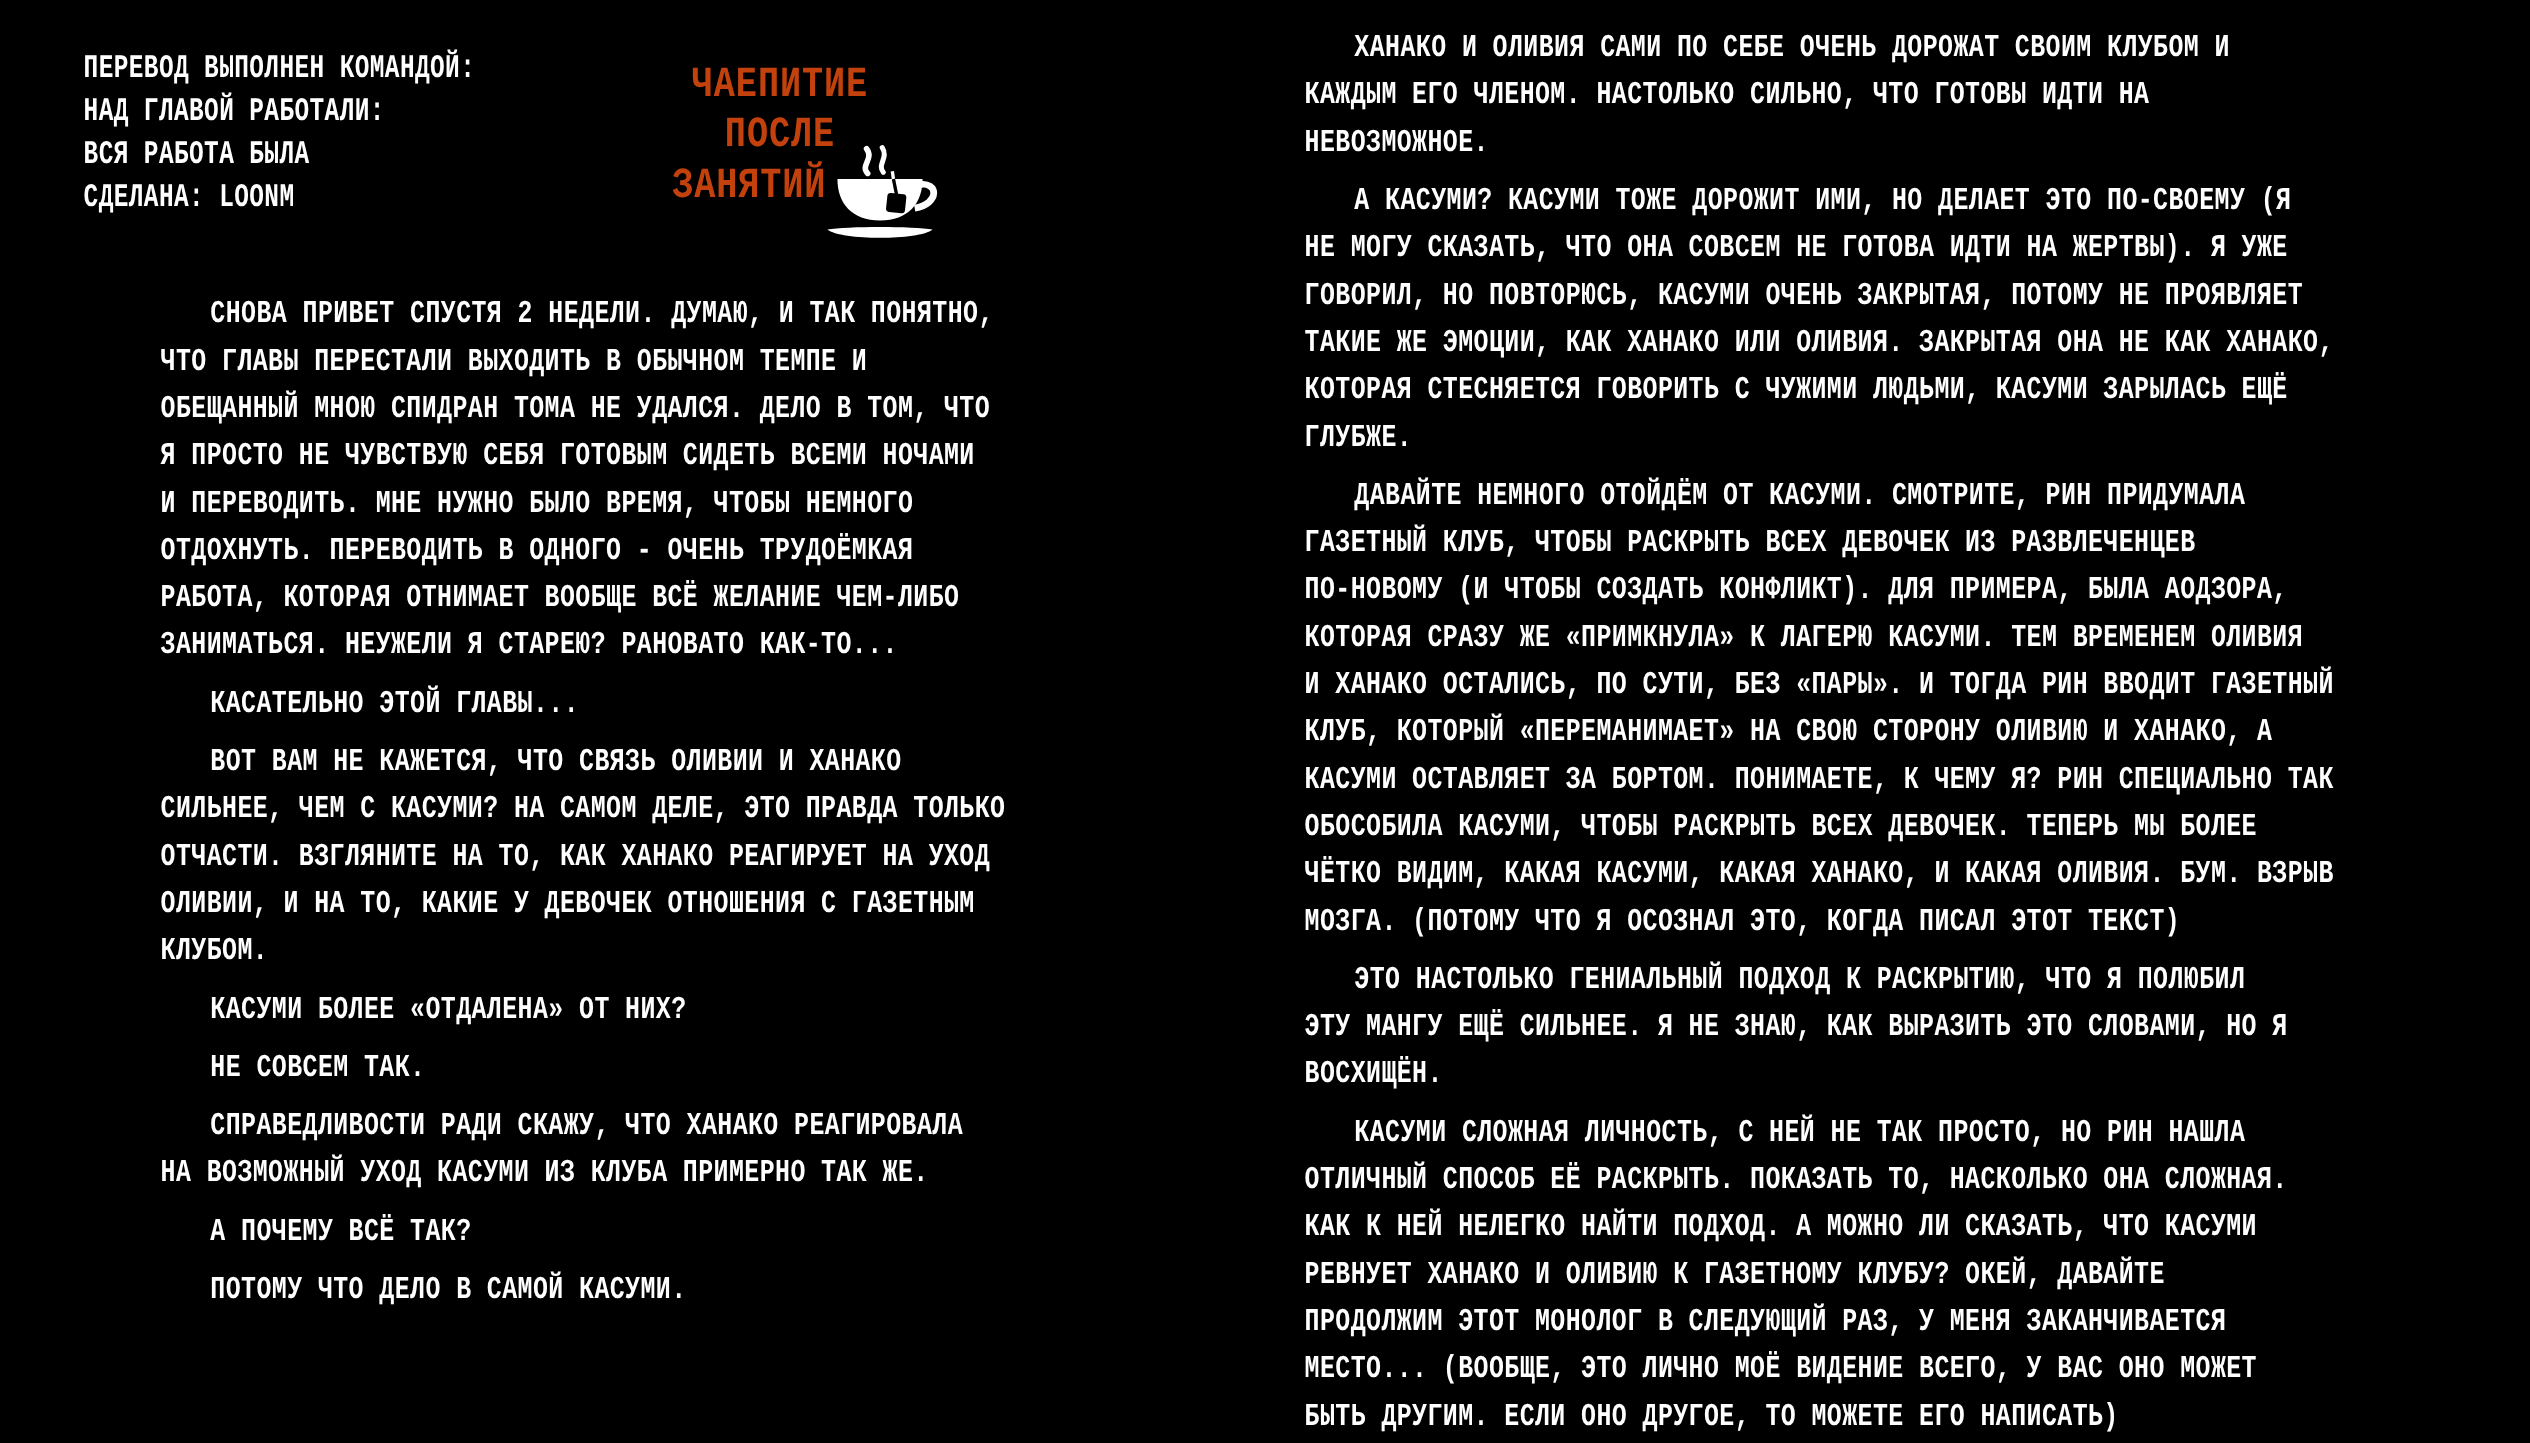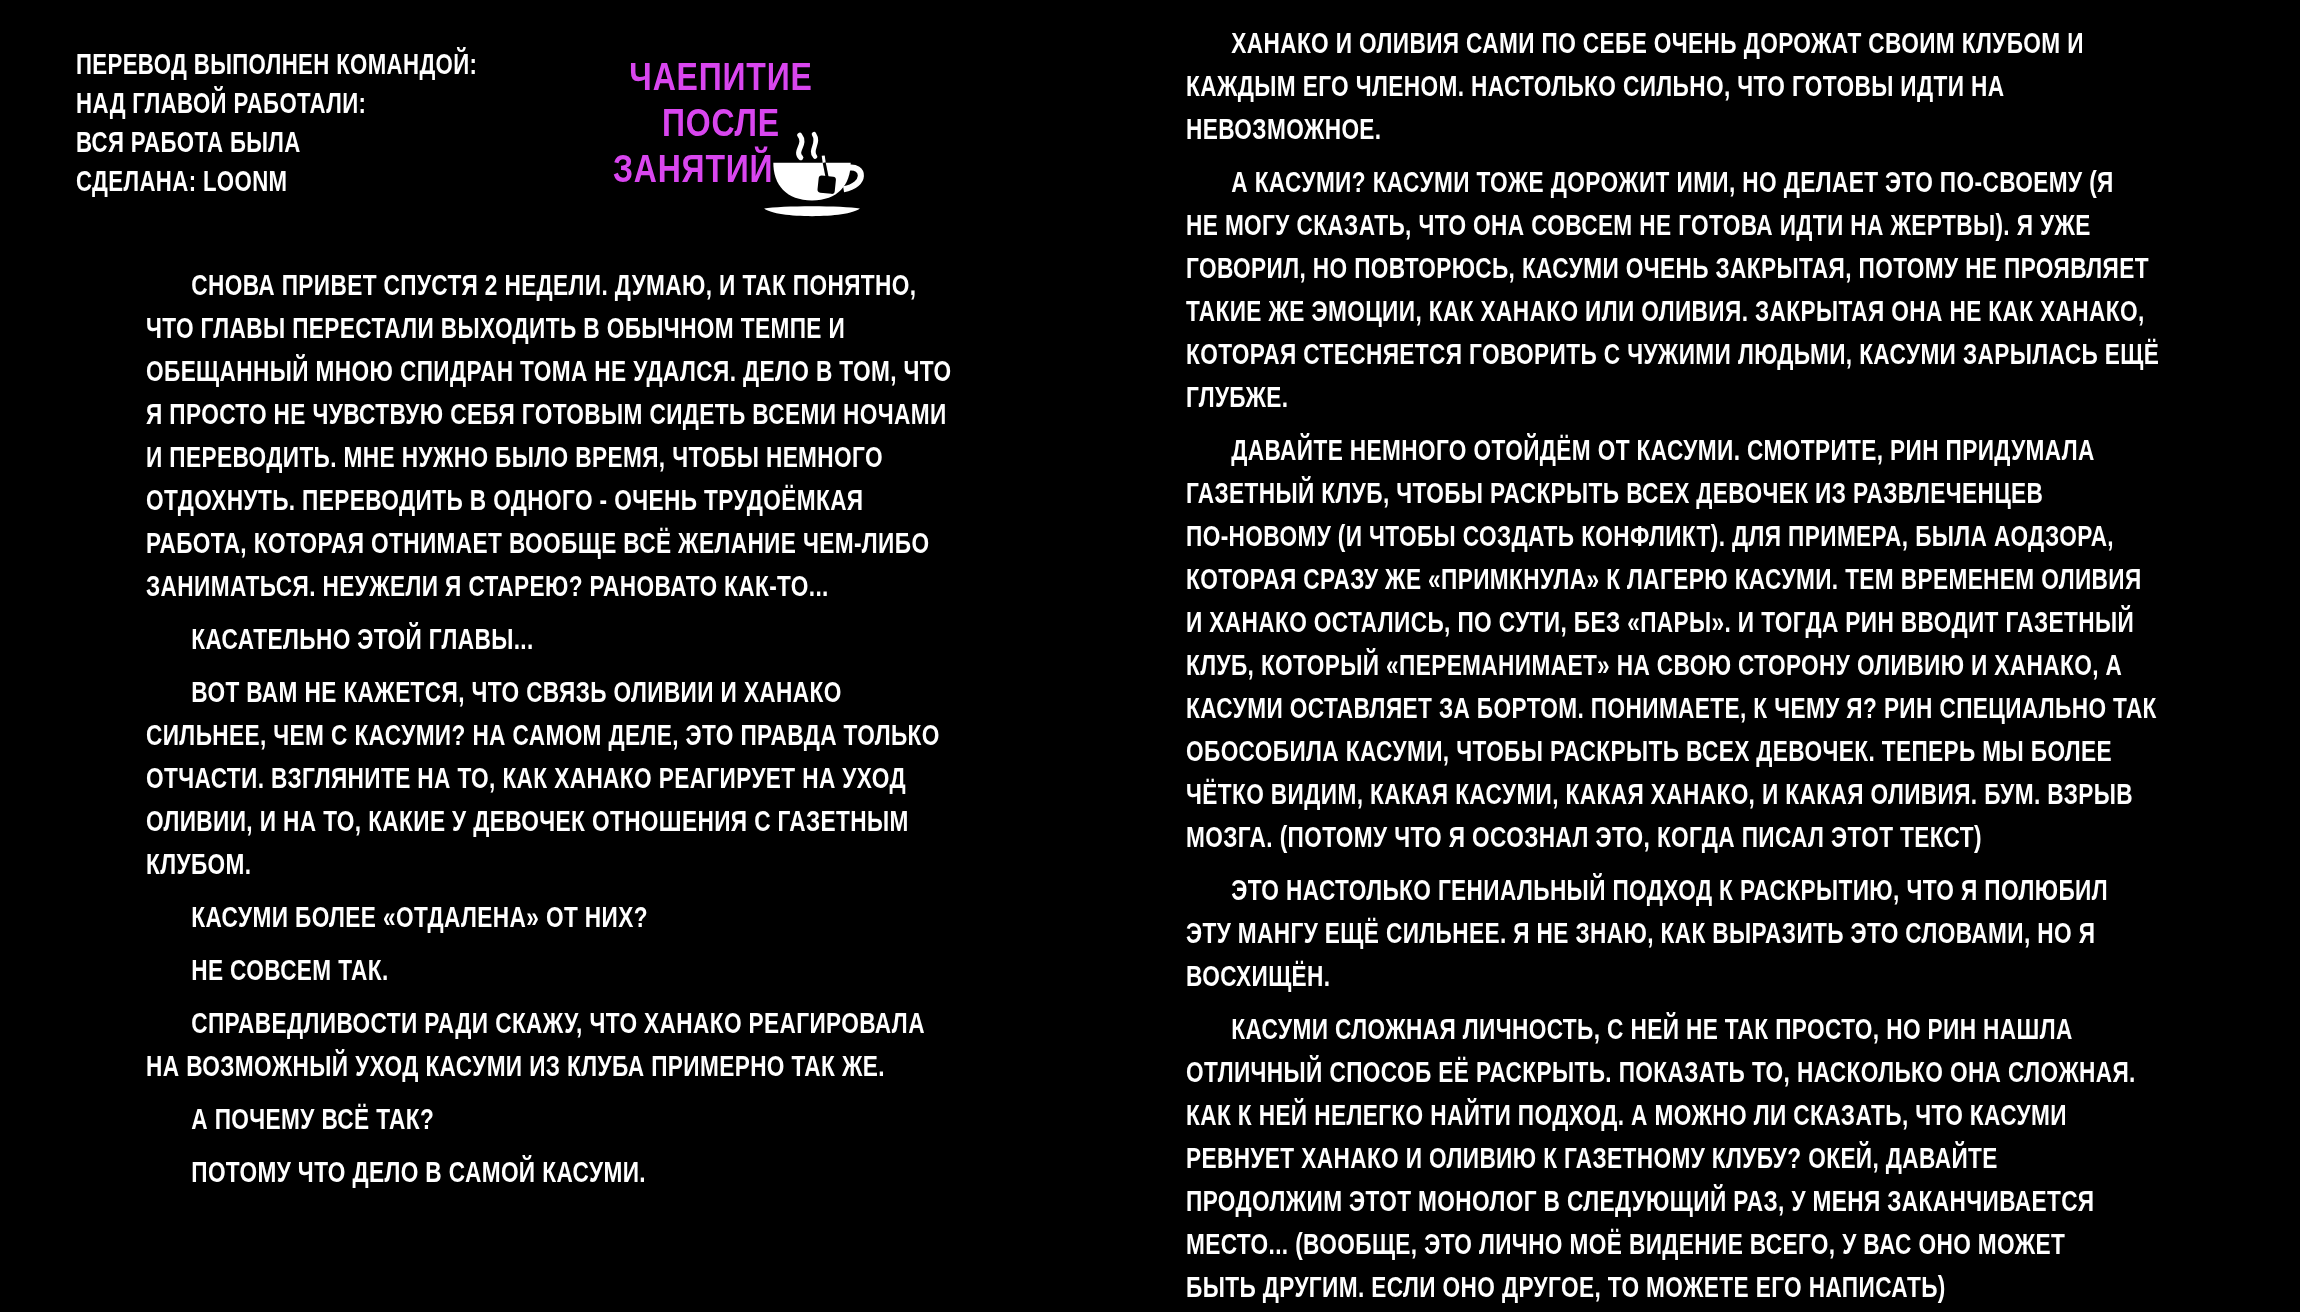--- a/index.html
+++ b/index.html
@@ -3,33 +3,33 @@
 <meta charset="utf-8">
 <style>
   html,body{margin:0;padding:0;}
   body{
     width:2300px;height:1312px;
     background:#000;
     overflow:hidden;
     font-family:"Liberation Sans","DejaVu Sans",sans-serif;
     position:relative;
   }
-  .page{position:absolute;inset:0;background:#000;}
+  .page{position:absolute;inset:0;background:#000;font-family:Liberation Mono, monospace;}
   
   .credits{
     position:absolute;left:76px;top:44px;
     transform:scaleX(0.74);transform-origin:top left;
     color:#fff;font-weight:700;
   }
   .credit-line{
     font-size:30px;line-height:39px;white-space:nowrap;
     letter-spacing:0.5px;
   }
   
-  .title{position:absolute;left:596px;top:54px;width:250px;color:#d946ef;}
+  .title{position:absolute;left:584px;top:54px;width:250px;color:#c2410c;}
   .title-lines{
     transform:scaleX(0.82);transform-origin:center top;
     text-align:center;font-weight:700;
   }
   .title-line{
     font-size:39px;line-height:46px;white-space:nowrap;
     letter-spacing:1px;
   }
   .title-line:nth-child(3){transform:translateX(-34px);}
   .teacup{position:absolute;left:160px;top:72px;width:112px;height:104px;}

